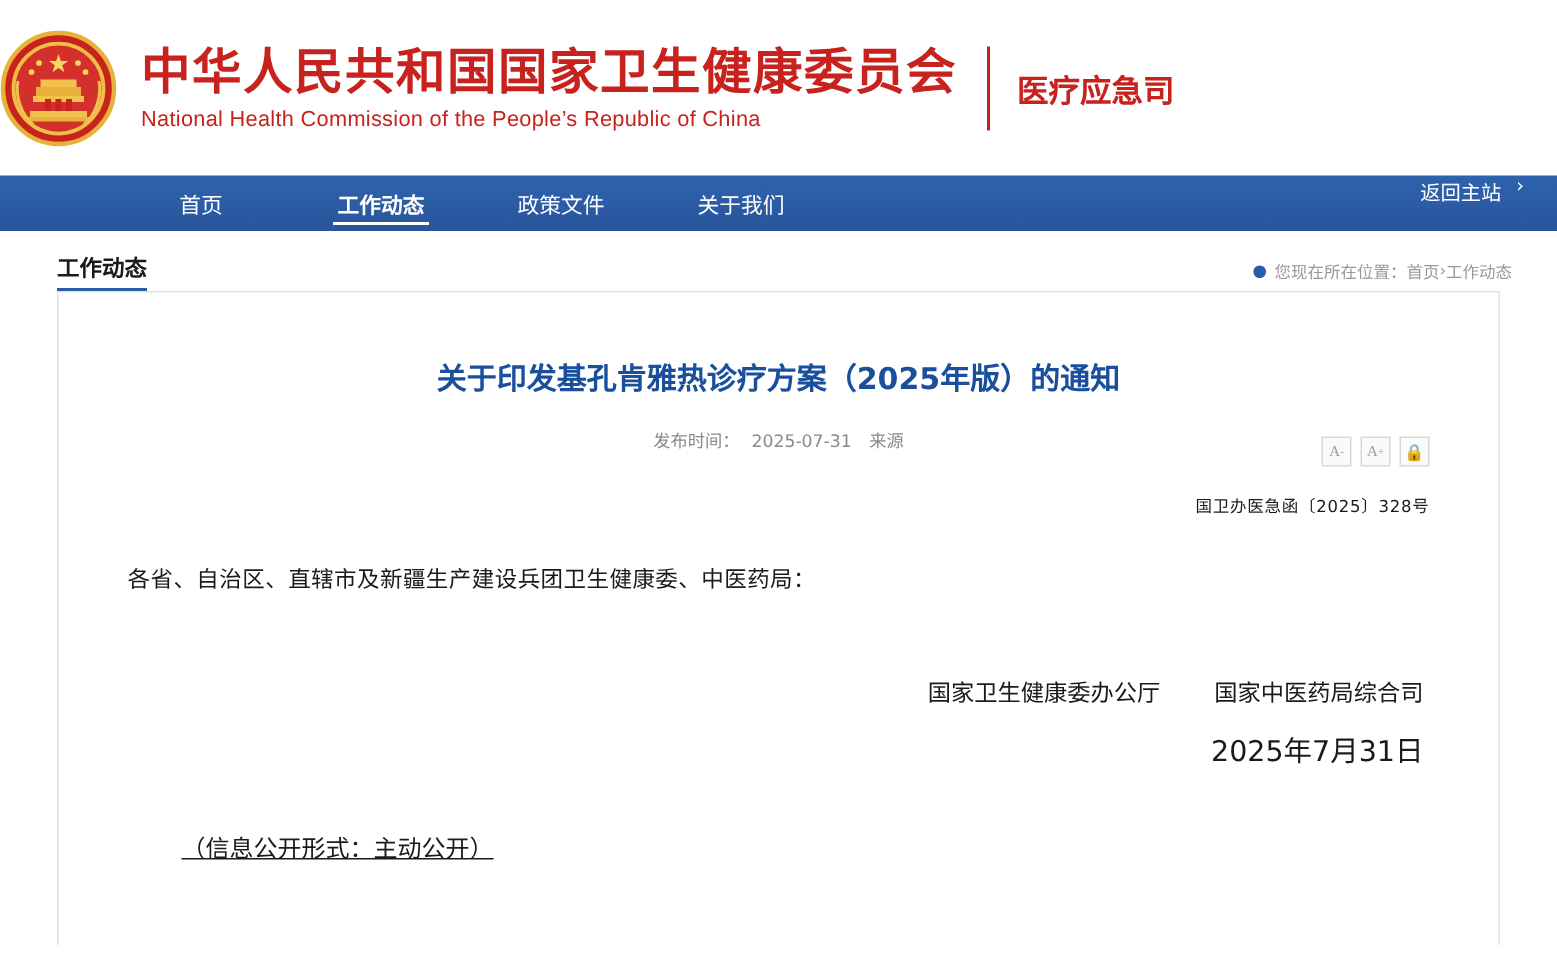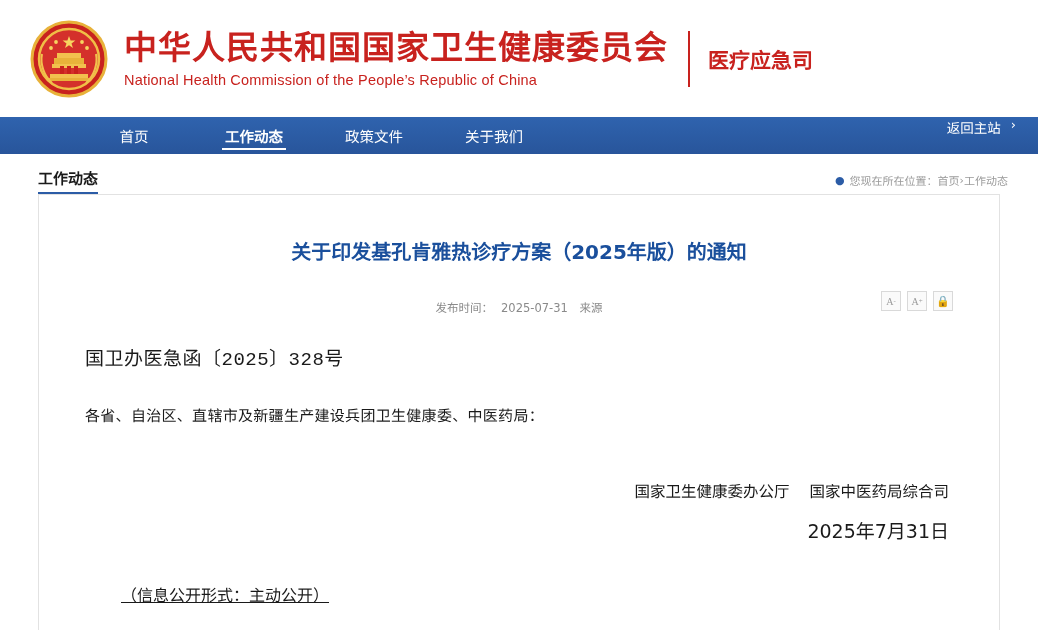--- a/index.html
+++ b/index.html
@@ -17,21 +17,20 @@
     background: #fff;
     overflow: hidden;
   }
 
   
   .header {
     height: 117px;
     background: #ffffff;
     display: flex;
     align-items: center;
-    padding-left: 30px;
     position: relative;
   }
   .emblem {
     width: 78px; height: 78px;
     margin-right: 16px;
     position: relative;
     flex: 0 0 auto;
   }
   .emblem svg { display: block; }
 
@@ -164,21 +163,21 @@
     text-align: center;
     font-family: "DejaVu Sans", sans-serif;
     font-size: 20px;
     font-weight: bold;
     color: #1a4f9c;
     line-height: 1.5;
     margin: 8px 0 0 0;
   }
   .doc-meta {
     text-align: center;
-    margin-top: 32px;
+    margin-top: 18px;
     font-size: 11.5px;
     color: #8a8a8a;
     font-family: "DejaVu Sans", sans-serif;
   }
   .doc-meta span { margin: 0 4px; }
 
   .tools {
     position: absolute;
     right: 46px;
     top: 96px;
@@ -201,33 +200,33 @@
   .tool-btn.lock { font-size: 11px; }
 
   .doc-body {
     margin-top: 26px;
     font-family: "DejaVu Sans", sans-serif;
     color: #1a1a1a;
     font-size: 15px;
     line-height: 2.0;
   }
   .doc-number {
-    font-size: 19px;
+    text-align: right;
+    font-size: 11px;
     margin-top: 14px;
     margin-bottom: 22px;
     letter-spacing: 0.5px;
-    font-family: Liberation Mono, monospace;
   }
   .p-addr { margin: 0; letter-spacing: 0.3px; }
   .p-main { margin: 0; text-indent: 2em; text-align: justify; letter-spacing: 0.3px; }
   .signatures {
     margin-top: 46px;
     display: flex;
     justify-content: flex-end;
-    gap: 20px;
+    gap: 36px;
     font-size: 15.5px;
     padding-right: 4px;
   }
   .sig-date {
     margin-top: 4px;
     text-align: right;
     font-size: 19px;
     padding-right: 4px;
   }
   .disclosure {

